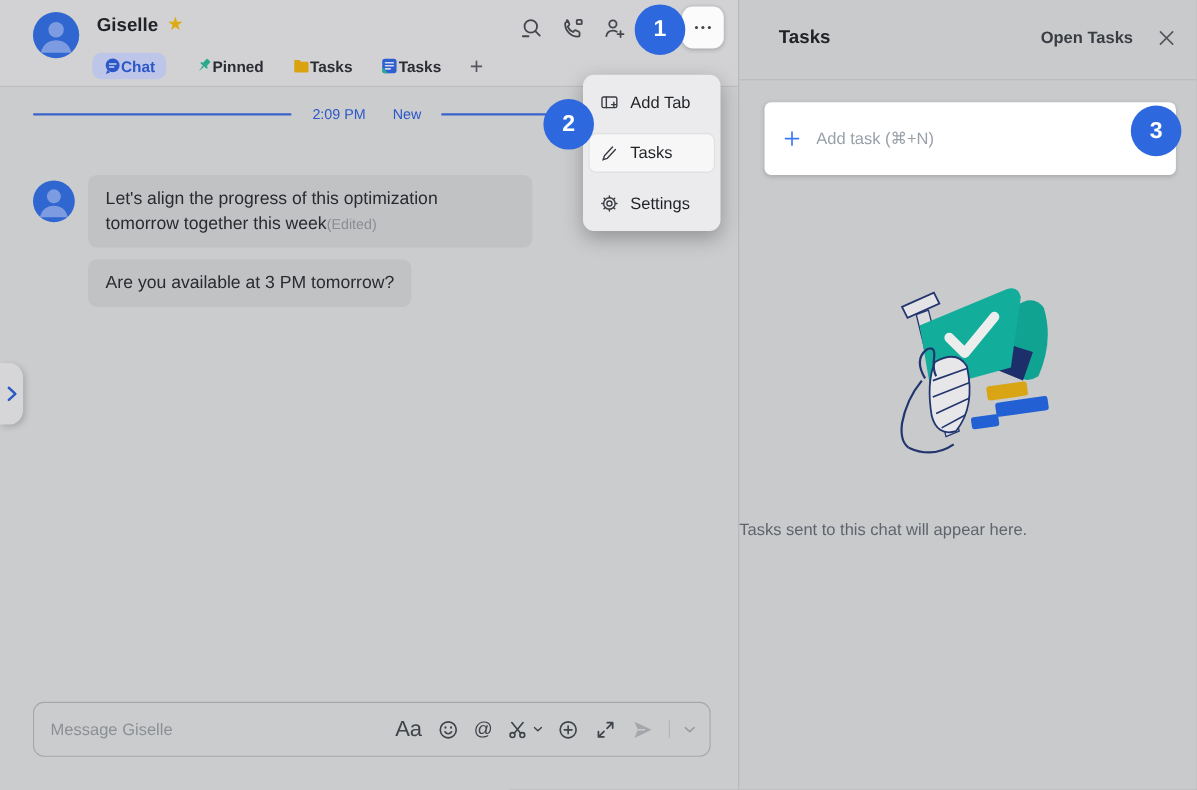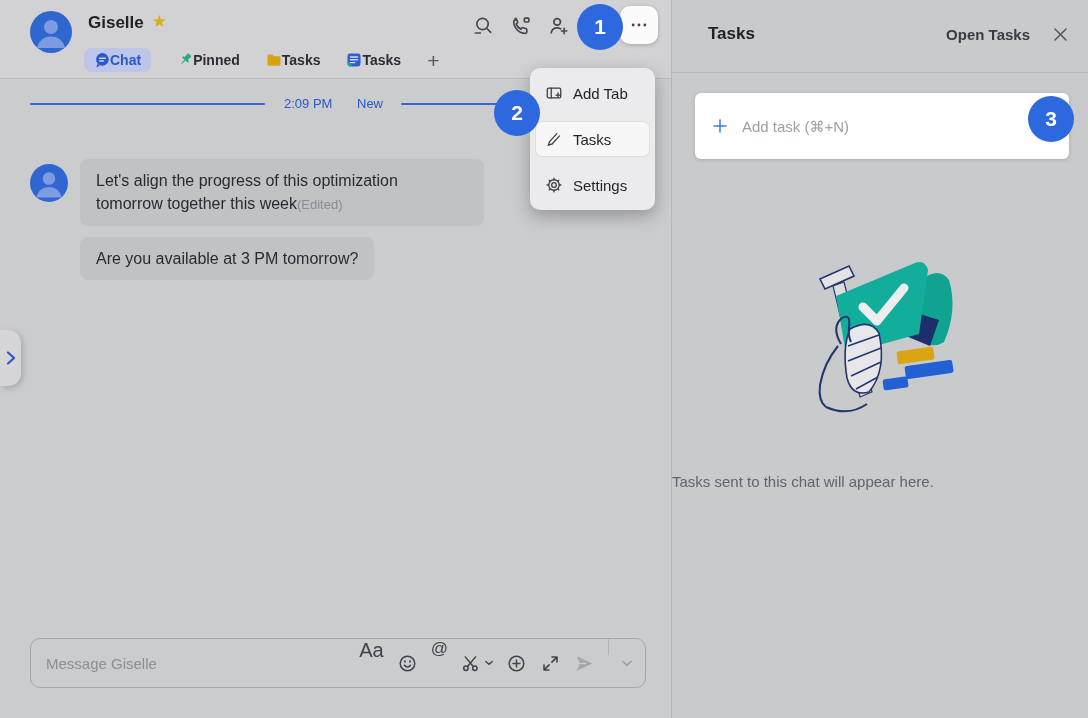--- a/index.html
+++ b/index.html
@@ -33,21 +33,21 @@
   .messages { position:absolute; left:30px; top:159px; }
   .avatar-sm { position:absolute; left:0; top:5px; width:38px; height:38px; }
   .bubbles { margin-left:50px; display:flex; flex-direction:column; gap:11px; }
   .bubble { width:fit-content; max-width:420px; background:#c1c2c4; border-radius:8px; padding:10px 16px; font-size:16px; line-height:23px; color:#292b30; }
   .bubble-1 { width:404px; }
   .edited { font-size:13px; color:#8a8d93; }
 
   .edge-handle { position:absolute; left:0; top:330px; width:21px; height:56px; background:#d6d6d8; border-radius:0 13px 13px 0; box-shadow:2px 2px 6px rgba(0,0,0,.18); display:flex; align-items:center; justify-content:center; }
   .edge-handle svg { width:10px; height:14px; }
 
-  .composer { position:absolute; left:30px; top:638px; width:616px; height:50px; border:1.5px solid #a7a7aa; border-radius:10px; display:flex; padding:0 13px 0 15px; gap:13px; }
+  .composer { position:absolute; left:30px; top:638px; width:616px; height:50px; border:1.5px solid #a7a7aa; border-radius:10px; display:flex; align-items:center; padding:0 13px 0 15px; gap:13px; }
   .composer input { flex:1; min-width:0; border:none; outline:none; background:transparent; font-family:inherit; font-size:15px; color:#33353a; }
   .composer input::placeholder { color:#8c8f95; }
   .cicon { display:flex; align-items:center; color:#3f434a; }
   .cicon svg { width:21px; height:21px; display:block; }
   .glyph { font-size:20px; color:#3f434a; }
   .mention { font-size:17px; }
   .send svg { width:21px; height:21px; color:#a3a6ab; }
   .vdiv { width:1px; height:16px; background:#b2b4b8; }
   .send-chev svg { width:10px; height:7px; color:#9b9ea4; }
 

